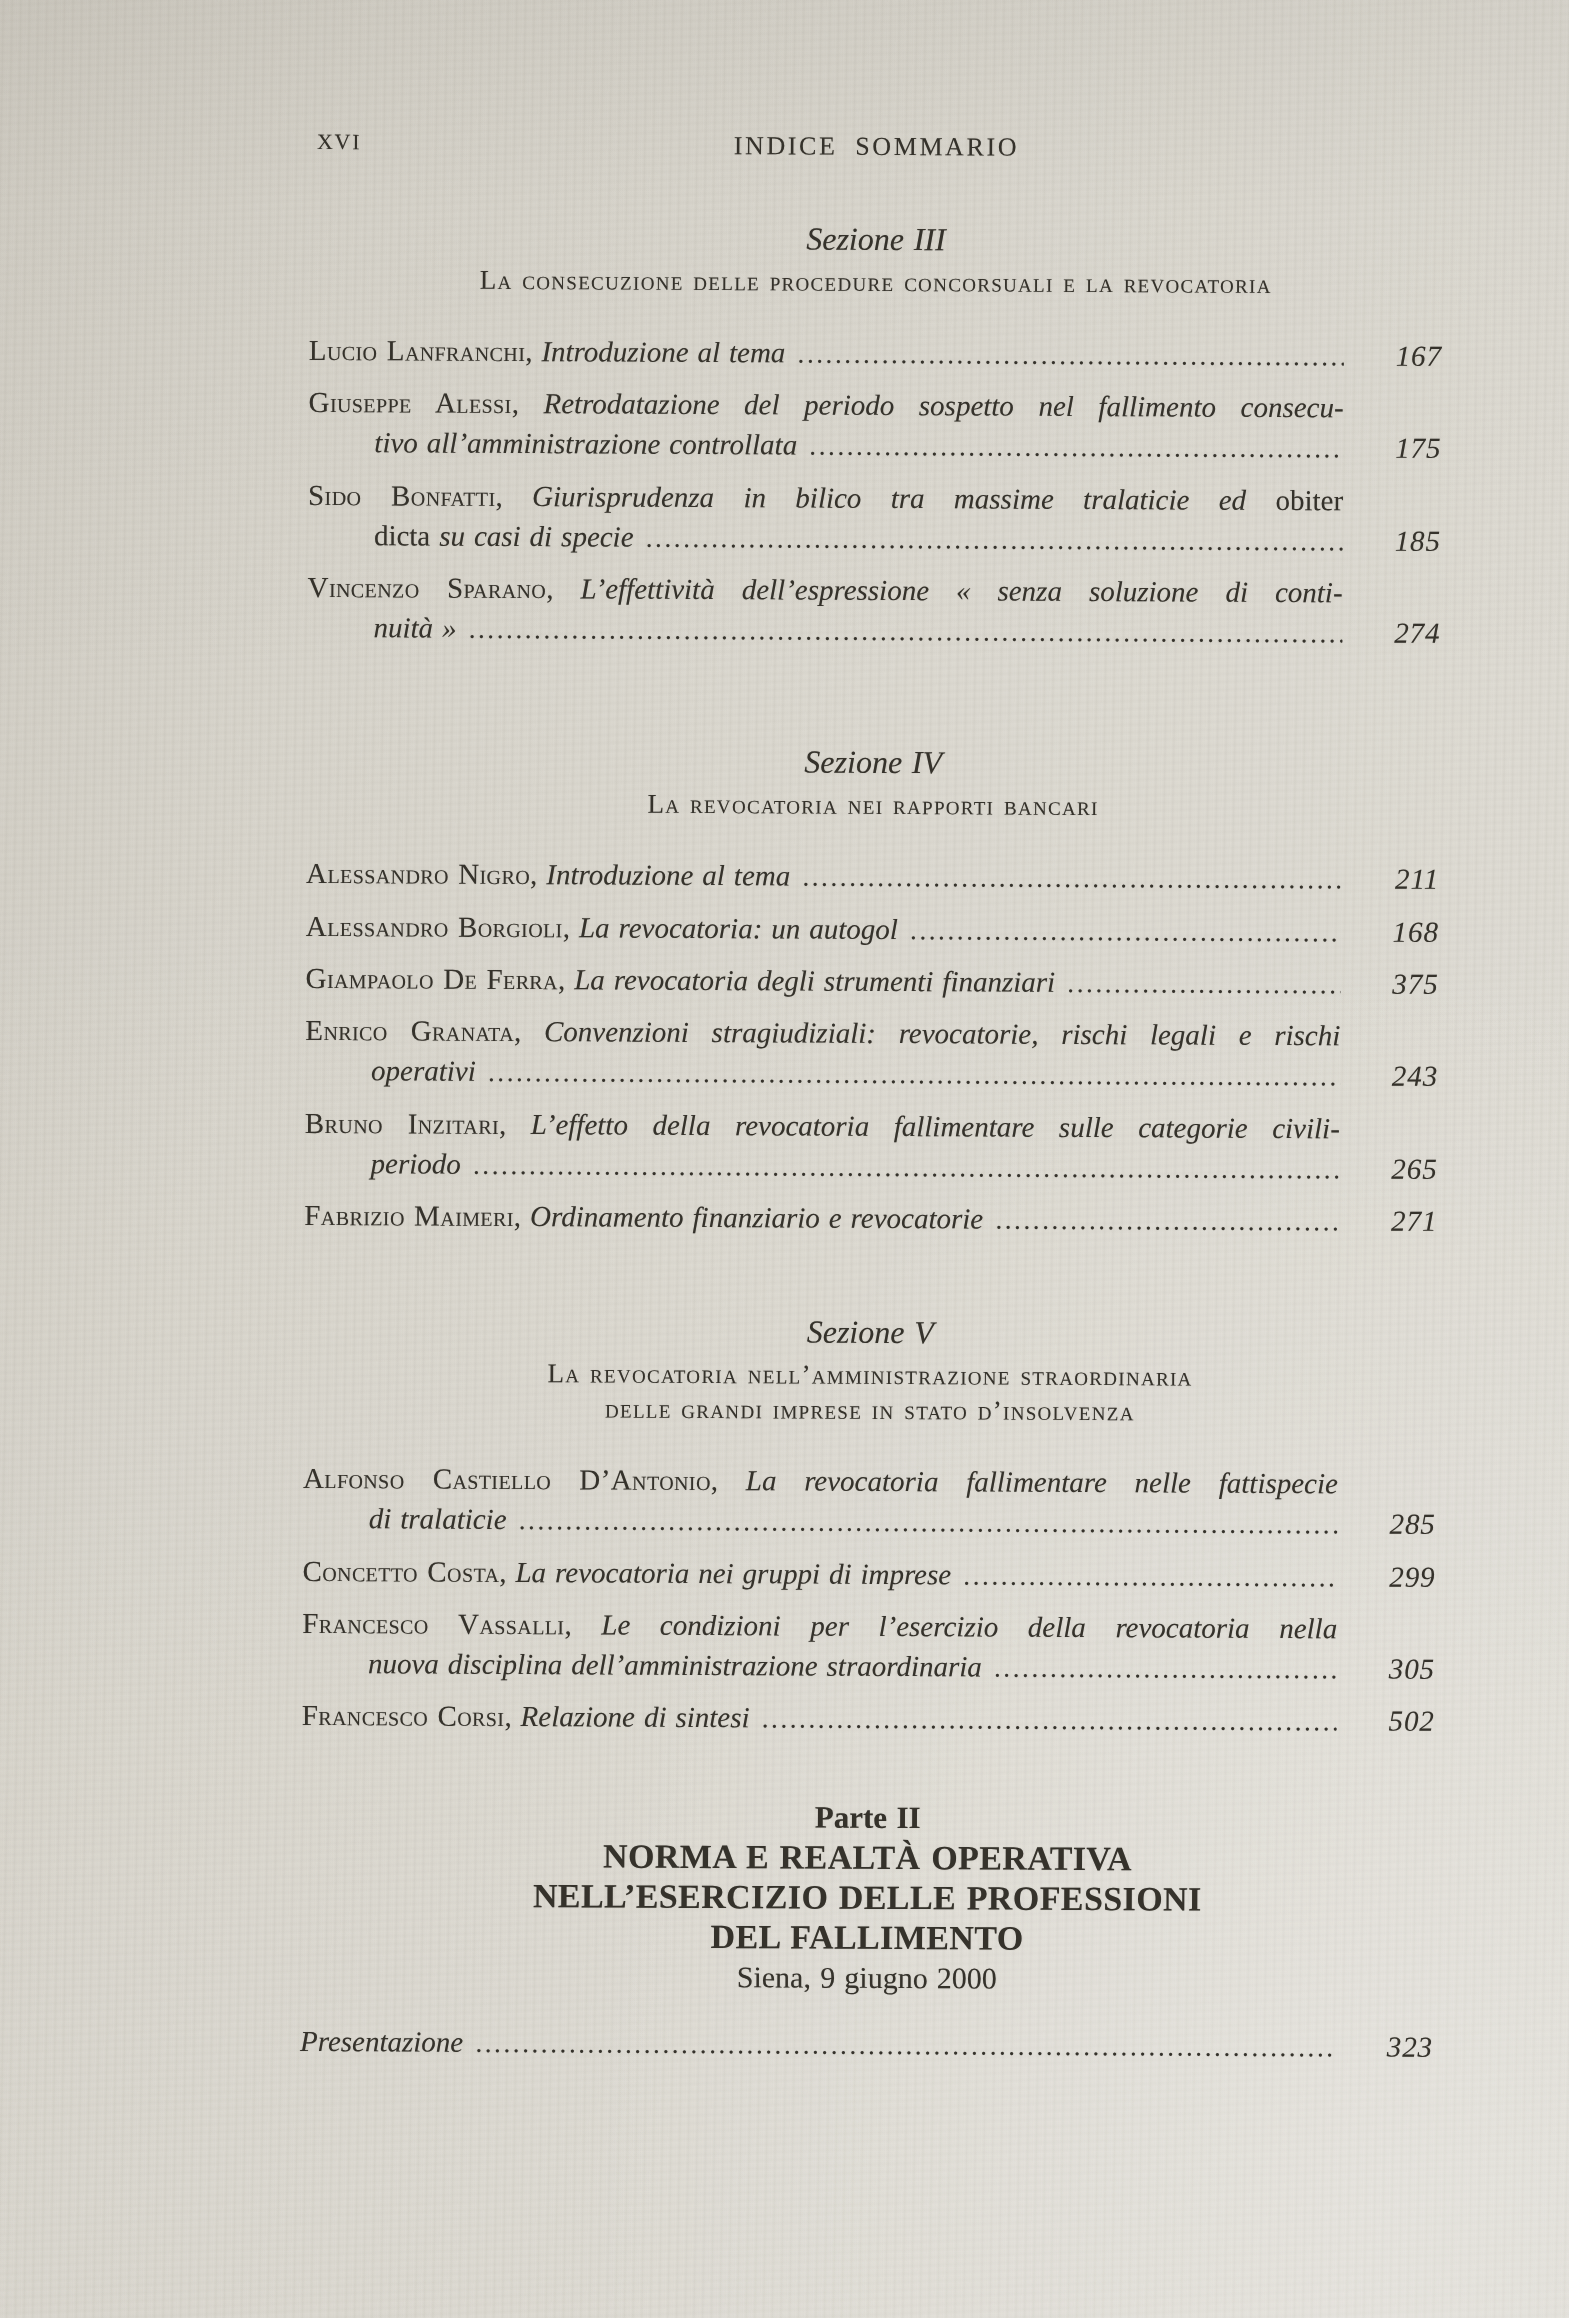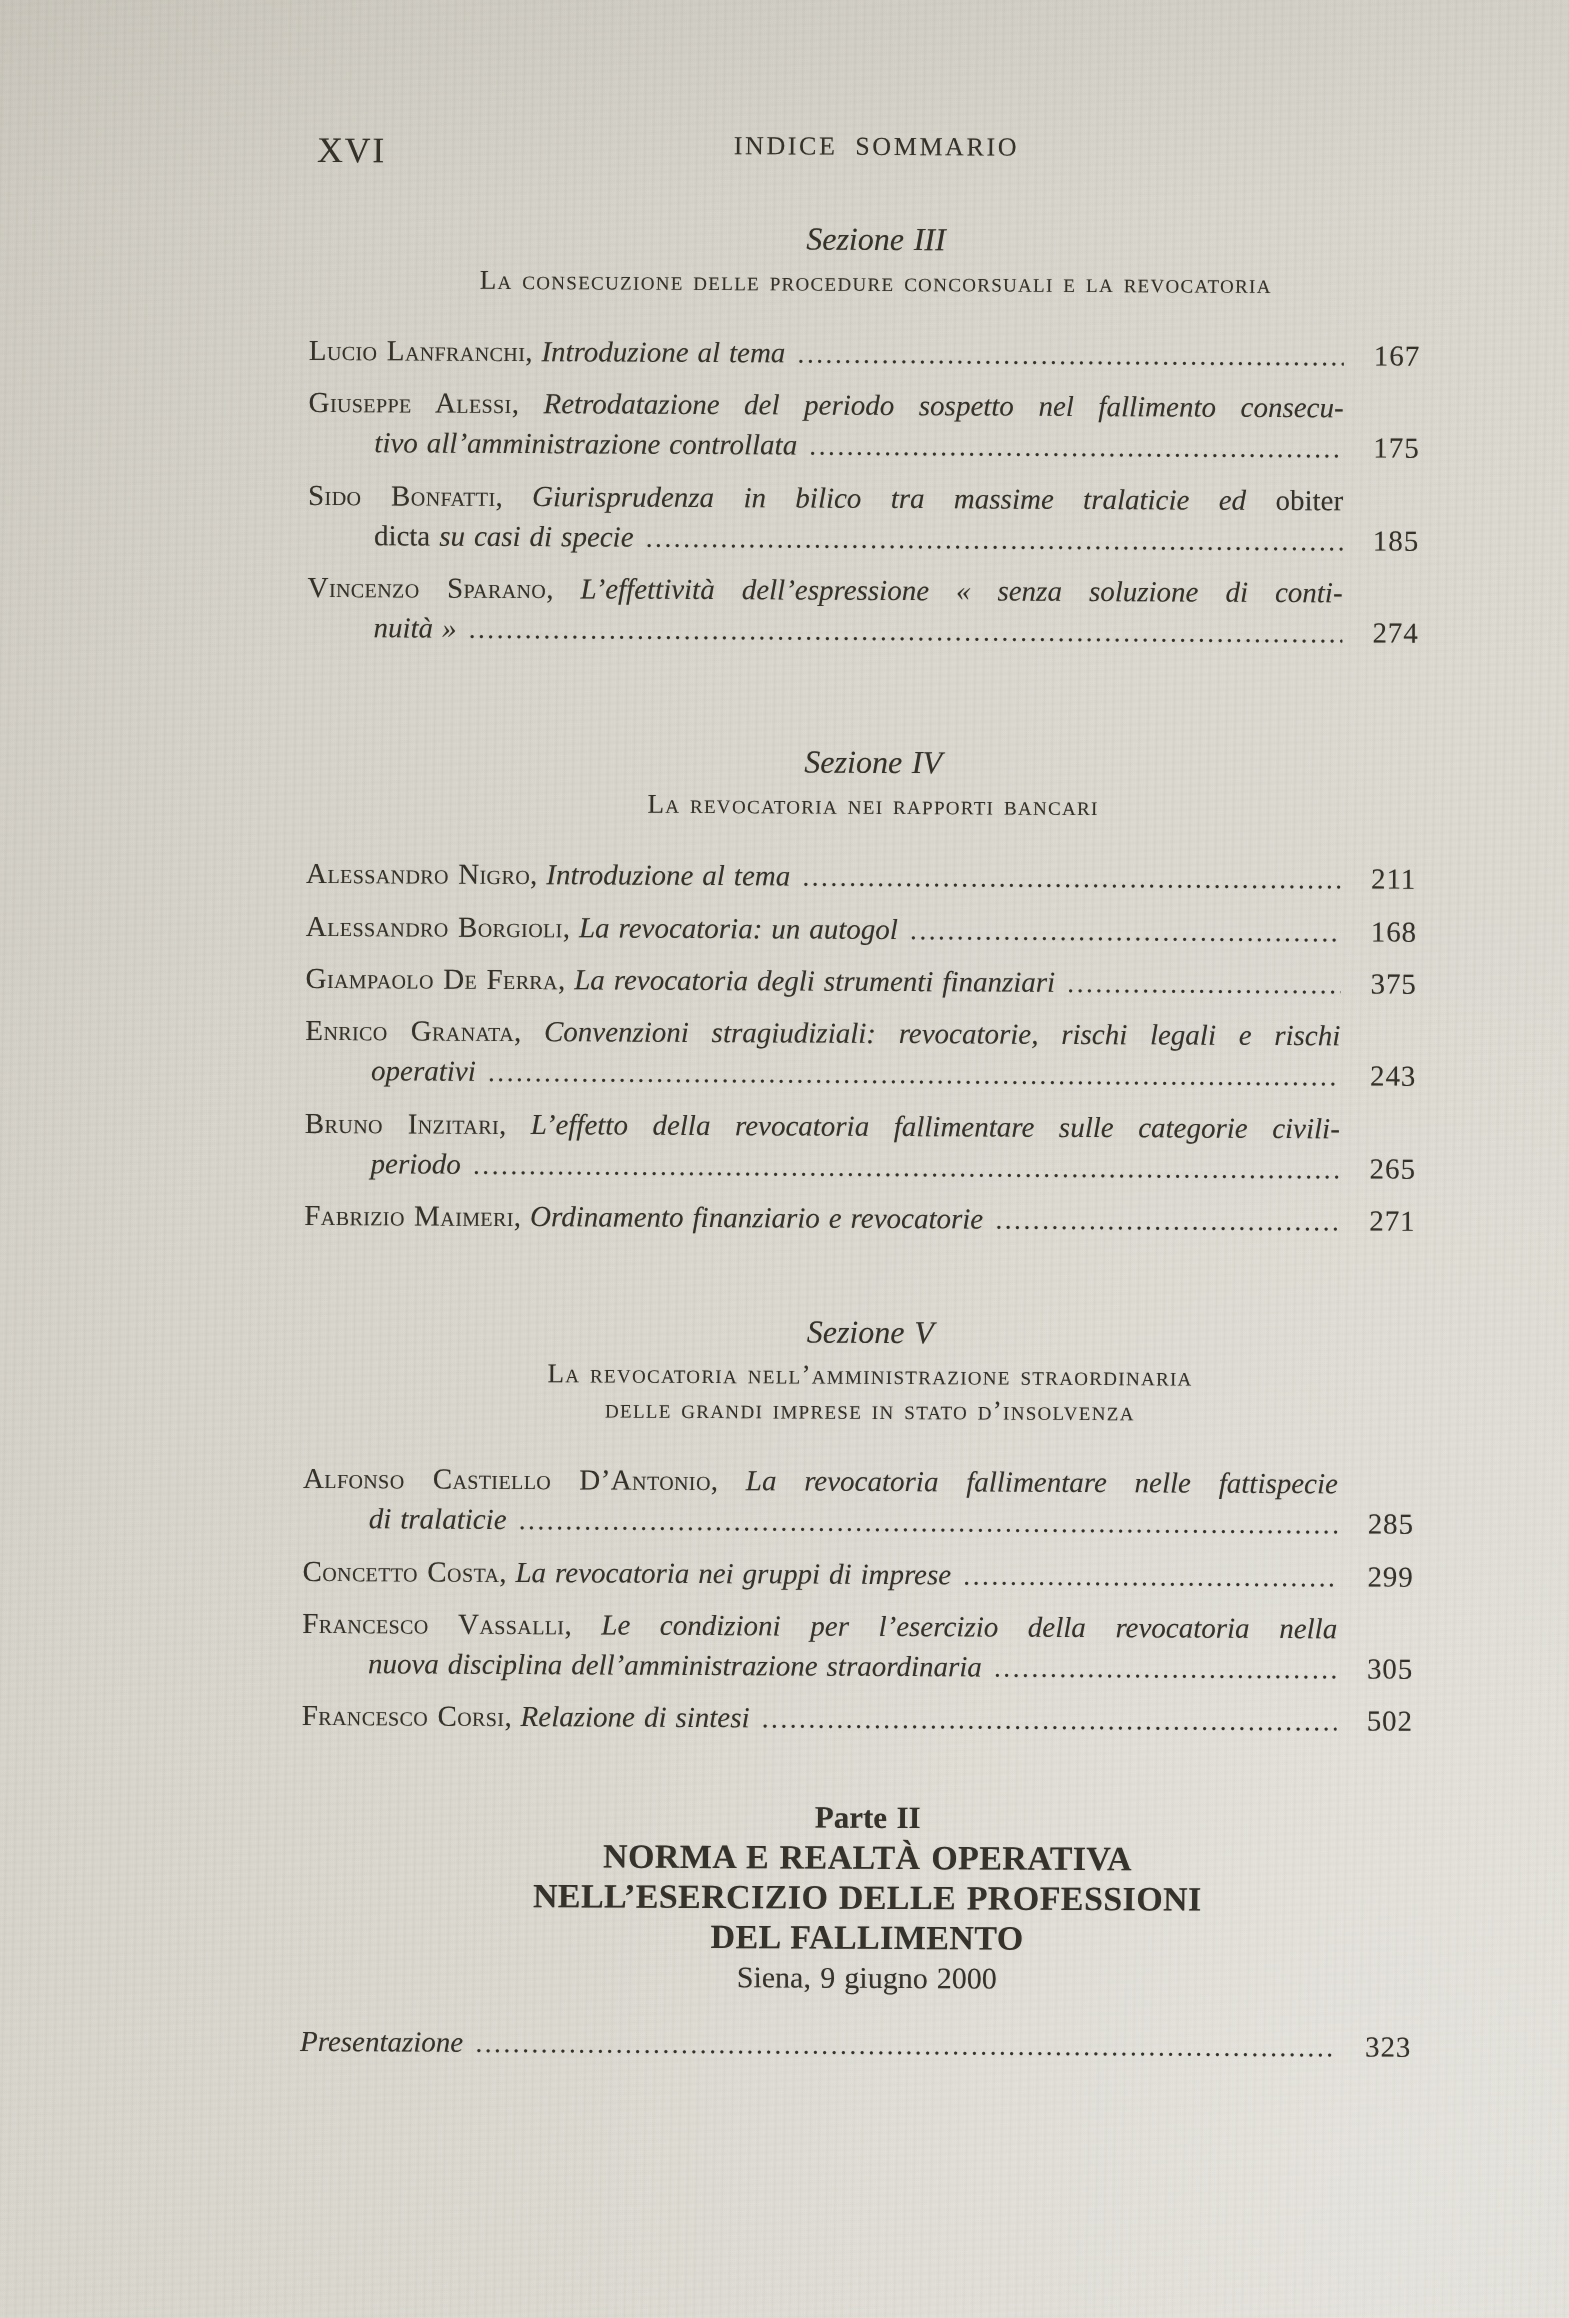--- a/index.html
+++ b/index.html
@@ -28,42 +28,42 @@
   #content{
     position:absolute;left:310px;top:0;width:1133px;
     color:var(--ink,#35322b);
     transform:rotate(0.3deg);
     transform-origin:8.7px 140px;
     text-shadow:0 0 0.9px rgba(53,50,43,0.35);
     word-spacing:1.7px;
   }
   
   #running-head{position:absolute;top:129px;left:0;width:100%;text-align:center;}
-  #folio{position:absolute;left:7px;top:0;font-size:36px;letter-spacing:1.7px;}
+  #folio{position:absolute;left:7px;top:0;font-size:22px;letter-spacing:1.7px;}
   #running-title{font-size:26px;letter-spacing:2.6px;word-spacing:8.7px;}
   
   #toc{position:absolute;top:0;left:0;width:100%;font-size:29px;line-height:40px;}
   .sec-heading{font-style:italic;font-size:32px;line-height:38px;text-align:center;}
   .section:nth-of-type(1) .sec-heading{margin-top:217px;}
   .section:nth-of-type(2) .sec-heading{margin-top:92px;}
   .section:nth-of-type(3) .sec-heading{margin-top:74px;}
   .sec-subtitle{margin-top:7px;text-align:center;font-variant:small-caps;font-size:27px;line-height:35px;letter-spacing:1.3px;}
   .entries{margin-top:33px;}
   .entry + .entry{margin-top:11.4px;}
   .line{min-height:40px;}
   .jline{width:1035px;box-sizing:border-box;text-align:justify;text-align-last:justify;}
   .flexline{display:flex;align-items:baseline;width:100%;box-sizing:border-box;}
   .cont{padding-left:66px;}
   .text{white-space:nowrap;flex:0 0 auto;}
   .sc{font-variant:small-caps;letter-spacing:0.4px;}
   .it{font-style:italic;}
   .rm{font-style:normal;}
   .leader{flex:1 1 auto;overflow:hidden;white-space:nowrap;margin-left:12.2px;min-width:35px;}
   .dots{letter-spacing:2.6px;font-size:27px;}
-  .pagenum{flex:0 0 auto;min-width:68px;margin-left:30px;text-align:left;letter-spacing:0.9px;}
+  .pagenum{flex:0 0 auto;min-width:68px;margin-left:30px;text-align:right;letter-spacing:0.9px;font-style:italic;}
   
   #part-block{margin-top:59px;text-align:center;}
   #part-label{font-weight:bold;font-size:31px;line-height:40px;}
   .part-title-line{font-weight:bold;font-size:34px;line-height:40px;letter-spacing:0.4px;}
   #part-venue{font-size:30px;line-height:40px;}
   #closing{margin-top:26px;}
 </style>
 </head>
 <body style="--paper: #d9d6cd; --ink: #35322b;">
 

